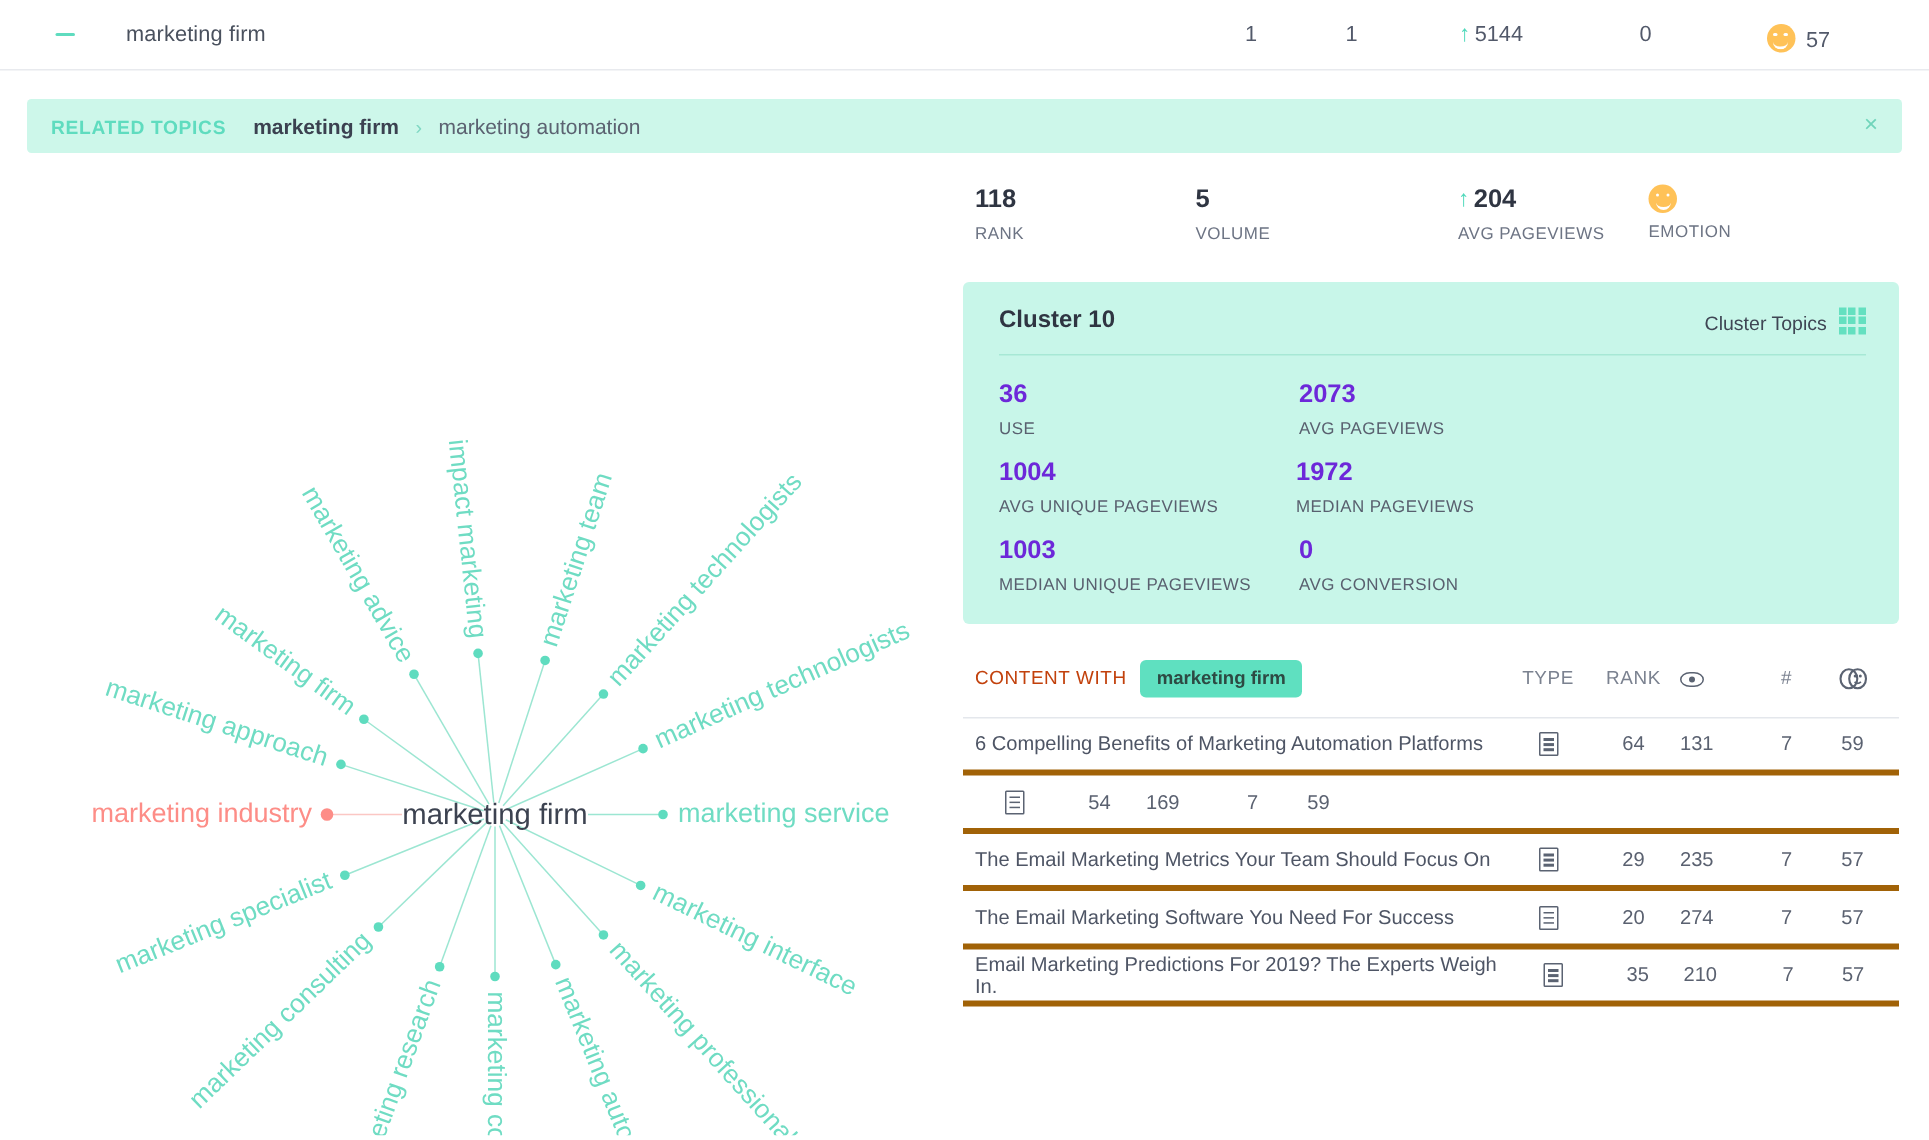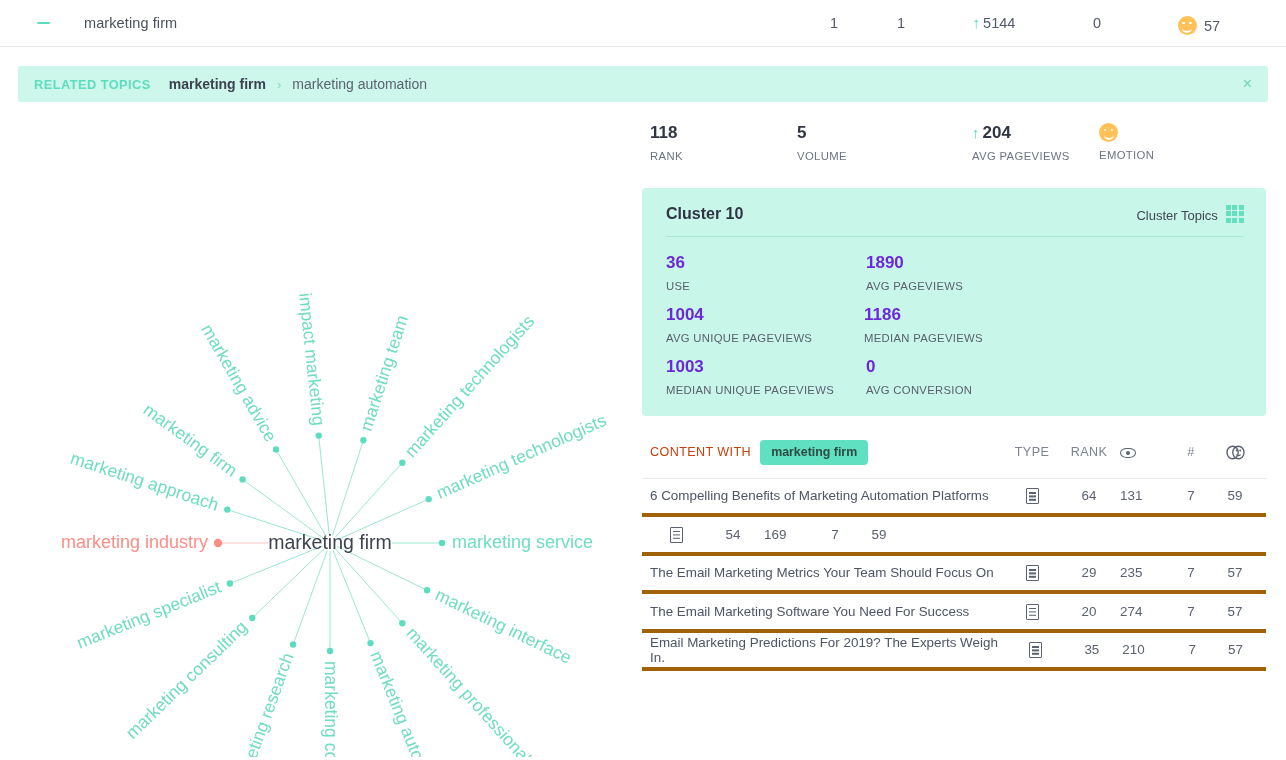--- a/index.html
+++ b/index.html
@@ -427,29 +427,29 @@
               <i></i>
           </span>
         </span>
       </div>
       <div class="cluster-grid" id="cluster-stats">
           <div class="cl-cell">
             <div class="cl-val">36</div>
             <div class="cl-lbl">USE</div>
           </div>
           <div class="cl-cell">
-            <div class="cl-val">1890</div>
+            <div class="cl-val">2073</div>
             <div class="cl-lbl">AVG PAGEVIEWS</div>
           </div>
           <div class="cl-cell">
             <div class="cl-val">1004</div>
             <div class="cl-lbl">AVG UNIQUE PAGEVIEWS</div>
           </div>
           <div class="cl-cell">
-            <div class="cl-val">1186</div>
+            <div class="cl-val">1972</div>
             <div class="cl-lbl">MEDIAN PAGEVIEWS</div>
           </div>
           <div class="cl-cell">
             <div class="cl-val">1003</div>
             <div class="cl-lbl">MEDIAN UNIQUE PAGEVIEWS</div>
           </div>
           <div class="cl-cell">
             <div class="cl-val">0</div>
             <div class="cl-lbl">AVG CONVERSION</div>
           </div>

